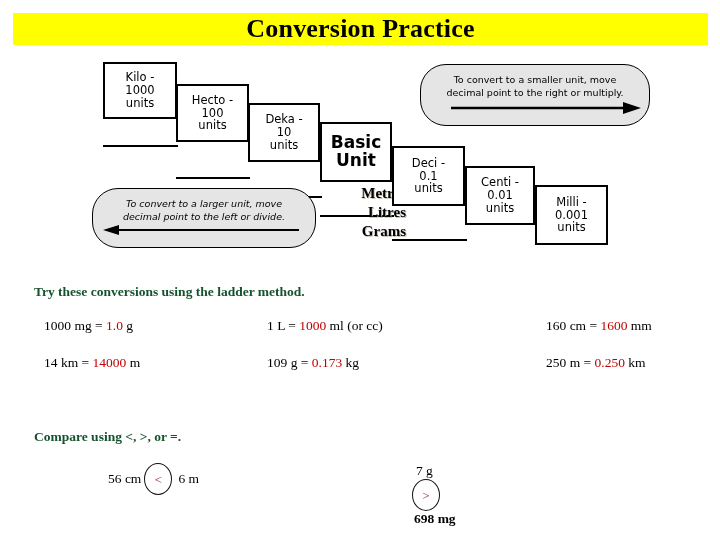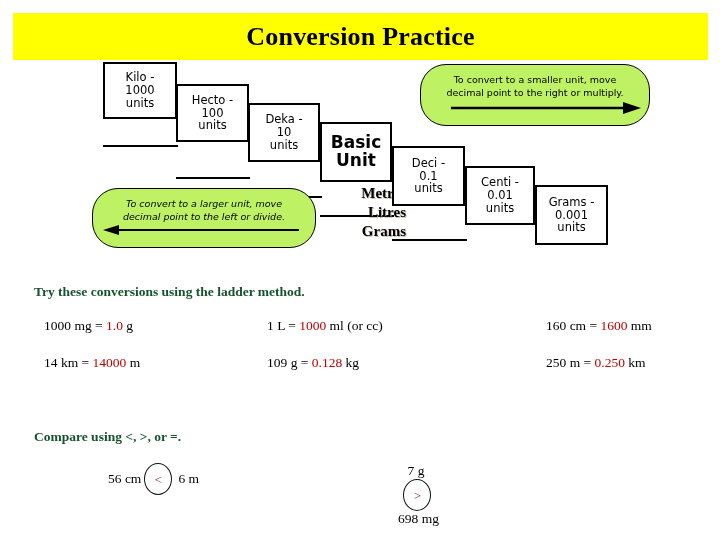--- a/index.html
+++ b/index.html
@@ -21,21 +21,21 @@
     width: 720px;
     height: 540px;
   }
 
   
   #title-banner {
     position: absolute;
     left: 13px;
     top: 13px;
     width: 695px;
-    height: 47px;
+    height: 32px;
     background: #FFFF00;
     display: flex;
     align-items: center;
     justify-content: center;
   }
   #title-text {
     font-family: "Liberation Serif", "DejaVu Serif", serif;
     font-weight: bold;
     font-size: 26px;
     color: #000000;
@@ -94,21 +94,21 @@
     text-shadow: 1px 1px 0 #c9c3b4;
     z-index: 2;
   }
   #basic-caption .ln { display: block; }
 
   
   .callout {
     position: absolute;
     border: 1.6px solid #000000;
     border-radius: 26px;
-    background: #bef264;
+    background: #e5e5e5;
     box-sizing: border-box;
     z-index: 6;
   }
   .callout-text {
     position: absolute;
     left: 0;
     right: 0;
     top: 8px;
     font-family: "DejaVu Sans", "Liberation Sans", sans-serif;
     font-size: 9.5px;
@@ -255,21 +255,21 @@
       <span class="ln">units</span>
     </div>
 
     <div class="step-box" id="box-centi" style="left:465px; top:108px; width:70px; height:59px;">
       <span class="ln">Centi -</span>
       <span class="ln">0.01</span>
       <span class="ln">units</span>
     </div>
 
     <div class="step-box" id="box-milli" style="left:535px; top:127px; width:73px; height:60px;">
-      <span class="ln">Grams -</span>
+      <span class="ln">Milli -</span>
       <span class="ln">0.001</span>
       <span class="ln">units</span>
     </div>
 
     <div id="basic-caption">
       <span class="ln">Metres</span>
       <span class="ln">Litres</span>
       <span class="ln">Grams</span>
     </div>
 
@@ -302,21 +302,21 @@
   <div id="conversions">
 
     <div class="conv-row">
       <div class="conv-cell c1"><span>1000 mg = </span><span class="answer">1.0</span><span> g</span></div>
       <div class="conv-cell c2"><span>1 L = </span><span class="answer">1000</span><span> ml (or cc)</span></div>
       <div class="conv-cell c3"><span>160 cm = </span><span class="answer">1600</span><span> mm</span></div>
     </div>
 
     <div class="conv-row">
       <div class="conv-cell c1"><span>14 km = </span><span class="answer">14000</span><span> m</span></div>
-      <div class="conv-cell c2"><span>109 g = </span><span class="answer">0.128</span><span> kg</span></div>
+      <div class="conv-cell c2"><span>109 g = </span><span class="answer">0.173</span><span> kg</span></div>
       <div class="conv-cell c3"><span>250 m = </span><span class="answer">0.250</span><span> km</span></div>
     </div>
 
   </div>
 
   <div class="prompt" style="left:34px; top:429px;">Compare using &lt;, &gt;, or =.</div>
 
   <div id="comparisons">
 
     <div class="compare-group" style="left:108px; top:0;text-align:right;">
@@ -327,18 +327,18 @@
       </span>
       <span class="compare-right">6 m</span>
     </div>
 
     <div class="compare-group" style="left:396px; top:0;flex-direction:column;">
       <span class="compare-left">7 g</span>
       <span class="circle-answer">
         <span class="ring"></span>
         <span class="sym">&gt;</span>
       </span>
-      <span class="compare-right" style="margin-left:2px;">698 mg</span>
+      <span class="compare-right" style="margin-left:18px;font-weight:bold;">698 mg</span>
     </div>
 
   </div>
 
 </div>
 
 </body></html>

